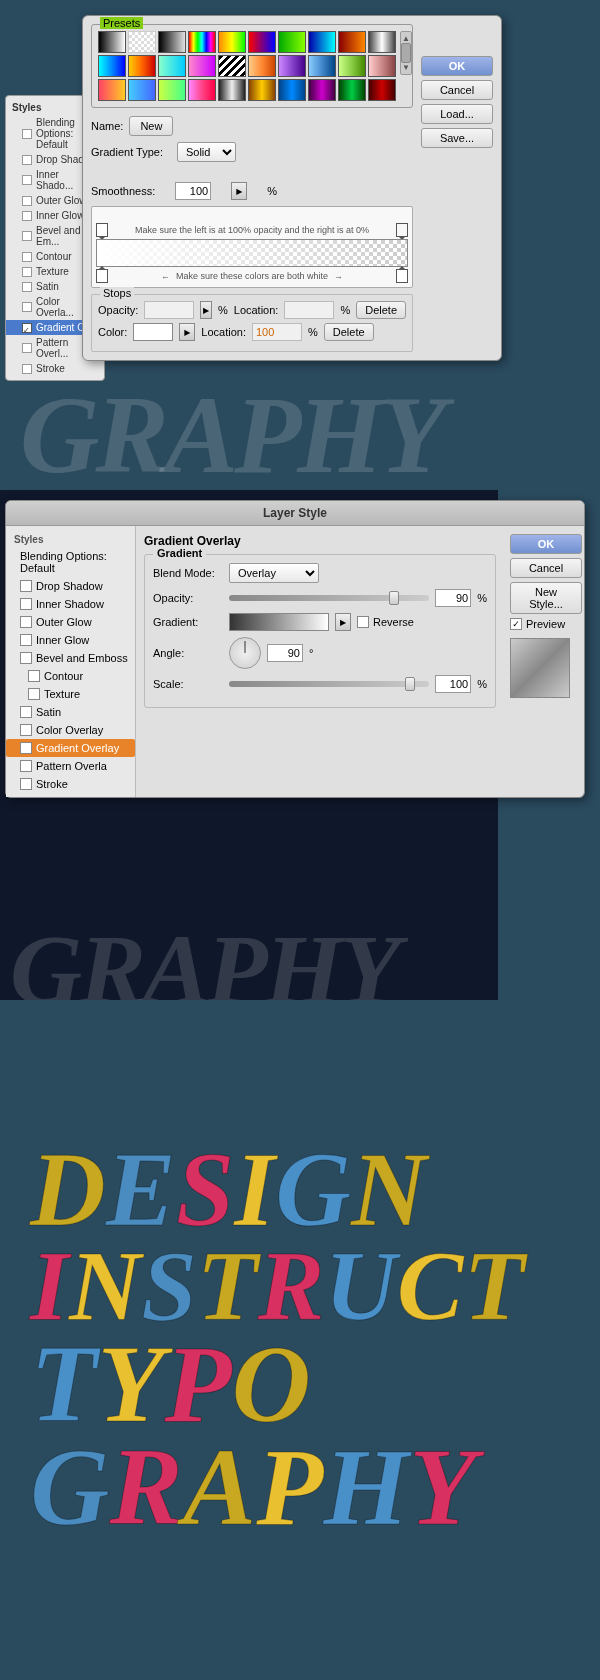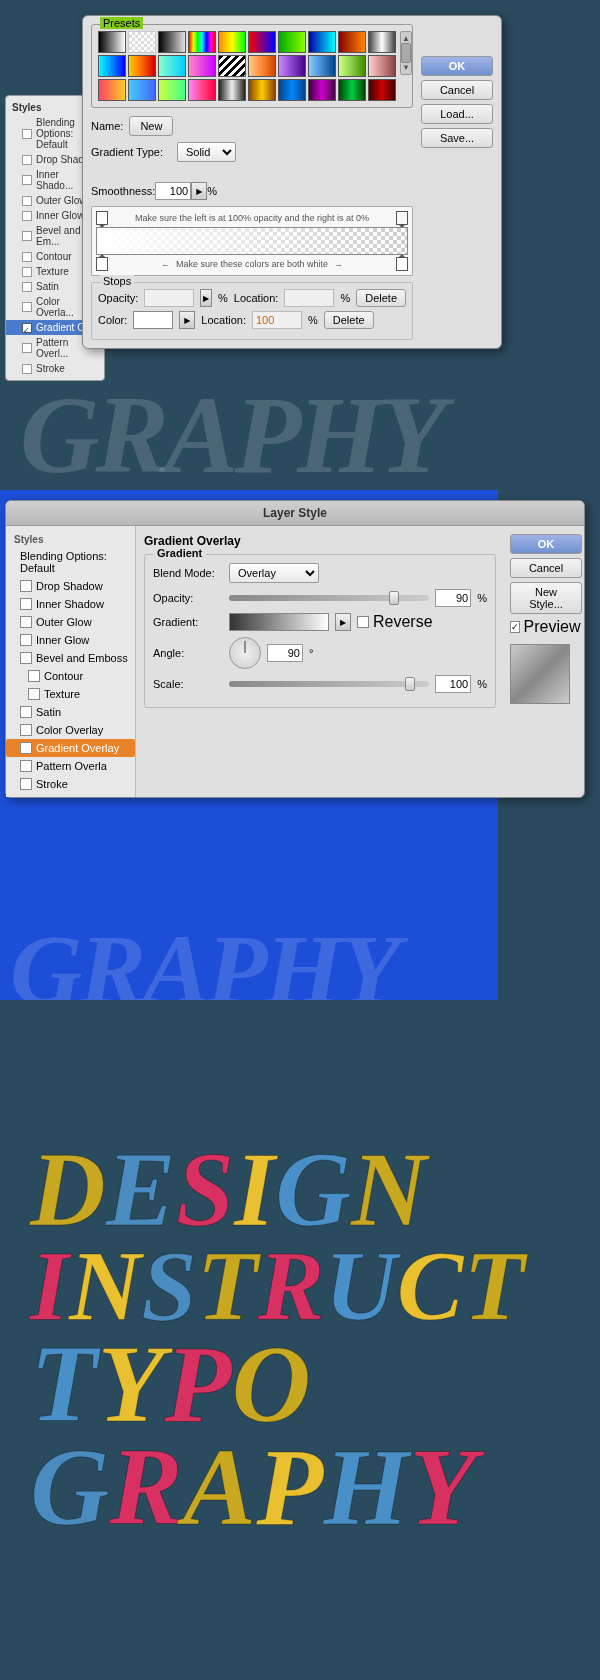--- a/index.html
+++ b/index.html
@@ -208,21 +208,21 @@
       background: linear-gradient(to bottom, #fff, #e8e8e8);
       padding: 1px 4px;
       font-size: 11px;
       border-radius: 2px;
     }
 
     
     .smoothness-row {
       display: flex;
       align-items: center;
-      gap: 0;
+      gap: 20px;
       margin-bottom: 6px;
     }
     .smoothness-input {
       width: 36px;
       height: 18px;
       border: 1px solid #999;
       background: white;
       text-align: right;
       padding: 1px 2px;
       font-size: 11px;
@@ -305,21 +305,21 @@
       flex-direction: column;
       justify-content: flex-end;
       overflow: hidden;
     }
 
     
     .section-layer-style {
       position: relative;
       width: 498px;
       height: 510px;
-      background: #1d4ed8;
+      background: #0f172a;
     }
 
     .layer-style-dialog {
       position: absolute;
       left: 5px;
       top: 10px;
       width: 580px;
       background: #e0e0e0;
       border: 1px solid #888;
       border-radius: 6px;
@@ -439,21 +439,21 @@
     .ls-gradient-preview {
       width: 100px;
       height: 18px;
       border: 1px solid #888;
       background: linear-gradient(to right, #333, white);
     }
     .ls-checkbox-row {
       display: flex;
       align-items: center;
       gap: 4px;
-      font-size: 16px;
+      font-size: 11px;
     }
     .ls-cb {
       width: 12px;
       height: 12px;
       border: 1px solid #888;
       background: white;
       display: inline-flex;
       align-items: center;
       justify-content: center;
       font-size: 9px;
@@ -671,21 +671,21 @@
 
       <div class="smoothness-row">
         <span>Smoothness:</span>
         <input type="text" class="smoothness-input" value="100" style="">
         <div class="mini-btn">▶</div>
         <span>%</span>
       </div>
 
       <div class="gradient-bar-area">
 
-        <div style="display:flex;align-items:center;gap:4px;margin-bottom:2px;">
+        <div style="display:flex;align-items:center;gap:4px;margin-bottom:2px;margin-top:12px;">
           <div style="width:12px;height:14px;border:1px solid #555;background:white;position:relative;">
             <div style="position:absolute;bottom:-4px;left:50%;width:0;height:0;border-left:4px solid transparent;border-right:4px solid transparent;border-top:4px solid #555;transform:translateX(-50%);"></div>
           </div>
           <div style="flex:1;font-size:9px;color:#555;text-align:center;">Make sure the left is at 100% opacity and the right is at 0%</div>
           <div style="width:12px;height:14px;border:1px solid #555;background:rgba(255,255,255,0.1);position:relative;">
             <div style="position:absolute;bottom:-4px;left:50%;width:0;height:0;border-left:4px solid transparent;border-right:4px solid transparent;border-top:4px solid #555;transform:translateX(-50%);"></div>
           </div>
         </div>
 
         <div style="height:28px;border:1px solid #888;position:relative;margin-bottom:2px;">

